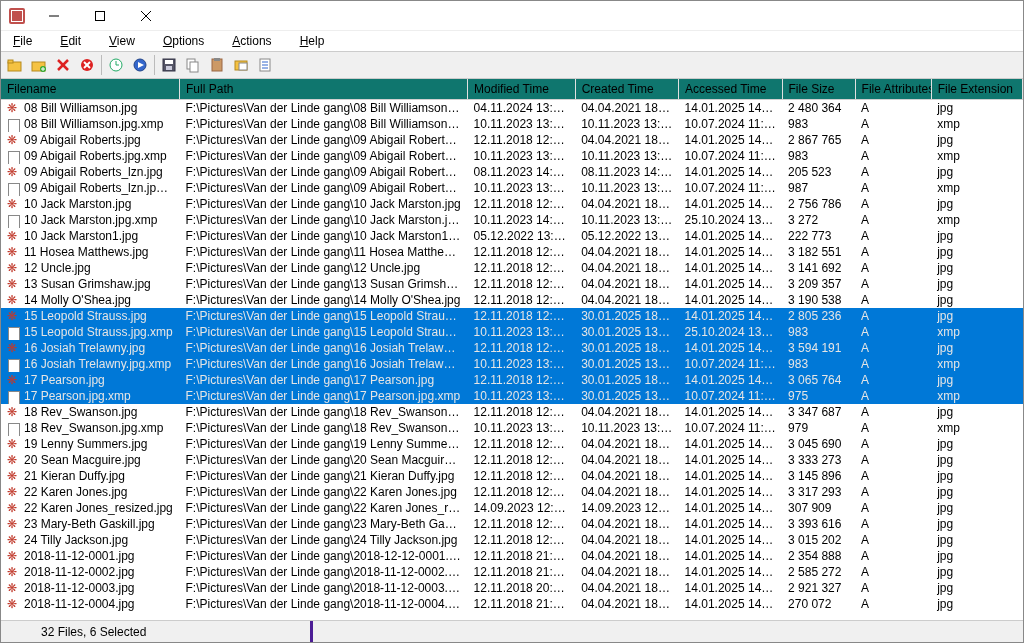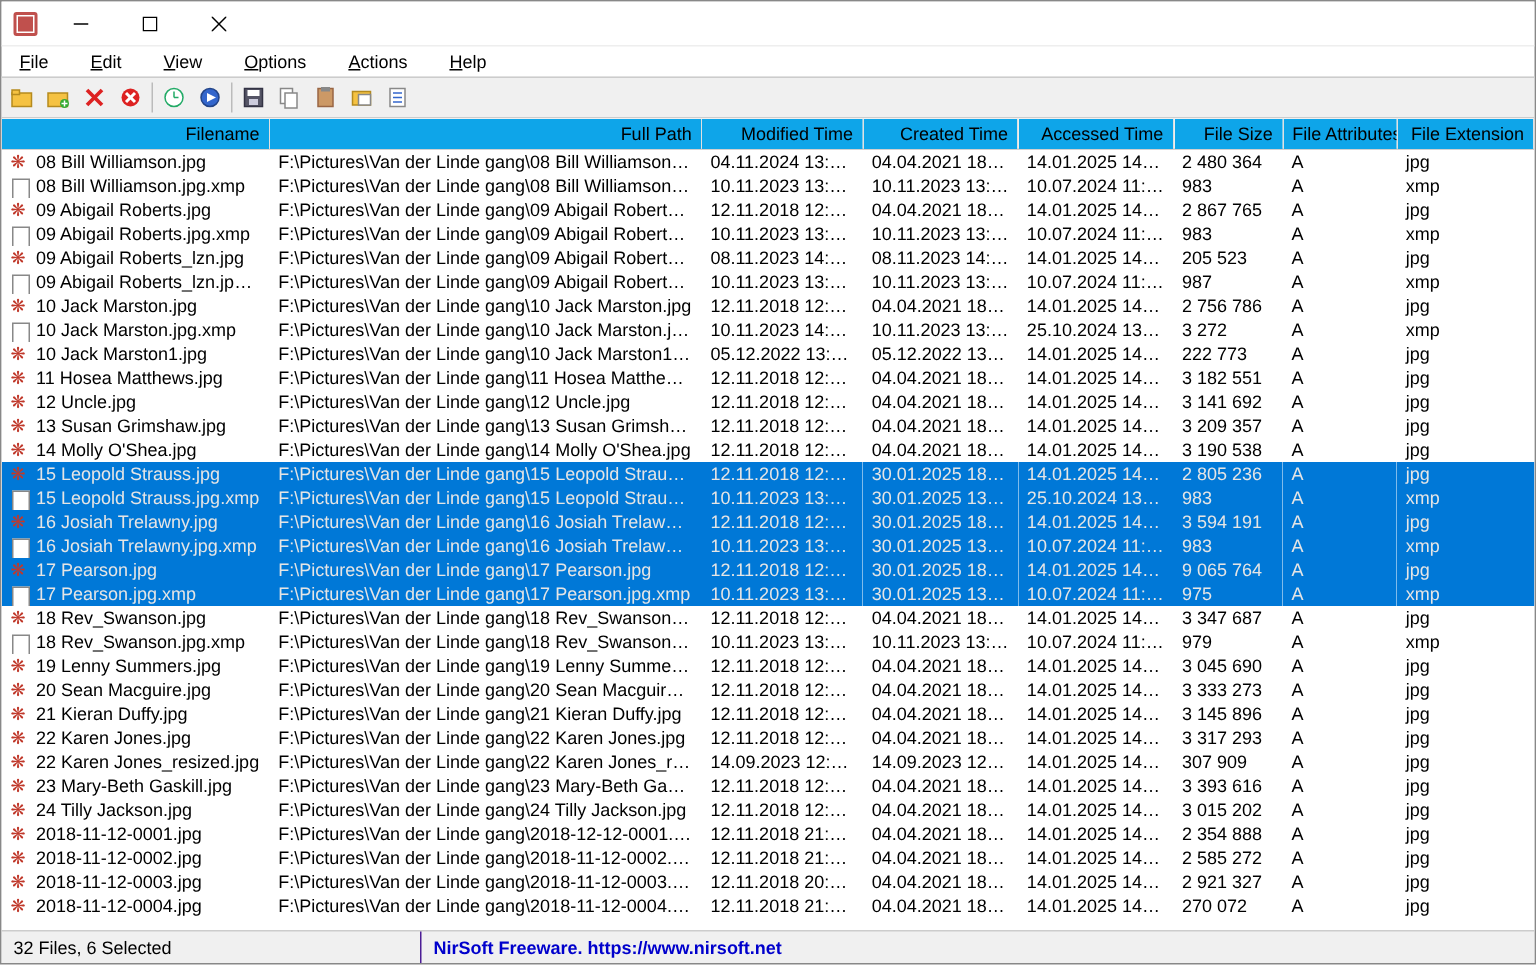--- a/index.html
+++ b/index.html
@@ -9,28 +9,28 @@
 .titlebar .app-icon::after { content:""; position:absolute; width:10px; height:10px; border:1px solid #fff; left:2px; top:2px; }
 .titlebar .title { flex:1; font-size:12px; }
 .titlebar .winbtn { width:46px; height:30px; display:flex; align-items:center; justify-content:center; cursor:default; }
 .menubar { height:20px; display:flex; align-items:center; padding:0 4px; font-size:12px;gap:12px; }
 .menubar .menu { padding:2px 8px; cursor:default; }
 .menubar .menu .ul { text-decoration:underline; }
 .toolbar { height:28px; border-top:1px solid #ccc; border-bottom:1px solid #ccc; background:#f0f0f0; display:flex; align-items:center; padding:0 4px; gap:4px; }
 .toolbar .tbtn { width:20px; height:20px; display:flex; align-items:center; justify-content:center; cursor:default; border:1px solid transparent; }
 .table-wrap { flex:1; overflow:auto; background:#fff; }
 table { border-collapse:collapse; width:100%; font-size:12px; table-layout:fixed; }
-thead th { text-align:right; font-weight:normal; background:#0ea5e9; border-right:1px solid #e0e0e0; border-bottom:1px solid #d0d0d0; padding:3px 6px; position:sticky; top:0; white-space:nowrap; overflow:hidden; }
+thead th { text-align:left; font-weight:normal; background:#0f766e; border-right:1px solid #e0e0e0; border-bottom:1px solid #d0d0d0; padding:3px 6px; position:sticky; top:0; white-space:nowrap; overflow:hidden; }
 tbody td { padding:1px 6px; white-space:nowrap; overflow:hidden; text-overflow:ellipsis; }
 tbody tr.selected td { background:#0078d7; color:#e5e5e5;margin-top:32px; }
 .ficon { display:inline-block; width:14px; height:12px; vertical-align:middle; margin-right:3px; position:relative; }
 .ficon.jpg::before { content:"❋"; color:#c0392b; font-size:12px; line-height:12px; position:absolute; left:0; top:-1px; }
 .ficon.xmp::before { content:""; position:absolute; width:10px; height:12px; border:1px solid #888; background:#fff; left:1px; top:0; }
 .statusbar { height:22px; border-top:1px solid #ccc; background:#f0f0f0; display:flex; align-items:center; font-size:12px; }
-.statusbar .cell { padding:0 8px; border-right:1px solid #4c1d95; height:100%; display:flex; align-items:center; }
+.statusbar .cell { padding:0 8px; border-right:3px solid #4c1d95; height:100%; display:flex; align-items:center;margin-left:32px; }
 .statusbar .link { color:#0000cc; font-weight:bold; padding-left:8px; }
 col.c-name { width:176px; }
 col.c-path { width:284px; }
 col.c-mod  { width:106px; }
 col.c-cre  { width:102px; }
 col.c-acc  { width:102px; }
 col.c-size { width:72px; }
 col.c-attr { width:75px; }
 col.c-ext  { width:90px; }
 </style>
@@ -338,21 +338,21 @@
           <td>983</td>
           <td>A</td>
           <td>xmp</td>
         </tr>
         <tr class="selected">
           <td><span class="ficon jpg"></span><span>17 Pearson.jpg</span></td>
           <td>F:\Pictures\Van der Linde gang\17 Pearson.jpg</td>
           <td>12.11.2018 12:30:00</td>
           <td>30.01.2025 18:35:52</td>
           <td>14.01.2025 14:27:49</td>
-          <td>9 065 764</td>
+          <td>3 065 764</td>
           <td>A</td>
           <td>jpg</td>
         </tr>
         <tr class="selected">
           <td><span class="ficon xmp"></span><span>17 Pearson.jpg.xmp</span></td>
           <td>F:\Pictures\Van der Linde gang\17 Pearson.jpg.xmp</td>
           <td>10.11.2023 13:41:03</td>
           <td>30.01.2025 13:41:03</td>
           <td>10.07.2024 11:32:40</td>
           <td>975</td>
@@ -488,14 +488,13 @@
           <td>270 072</td>
           <td>A</td>
           <td>jpg</td>
         </tr>
       </tbody>
 </table>
 </div>
 
 <div class="statusbar">
   <div class="cell" style="width:280px">32 Files, 6 Selected</div>
-  <div class="link">NirSoft Freeware. https://www.nirsoft.net</div>
 </div>
 
 </body></html>

